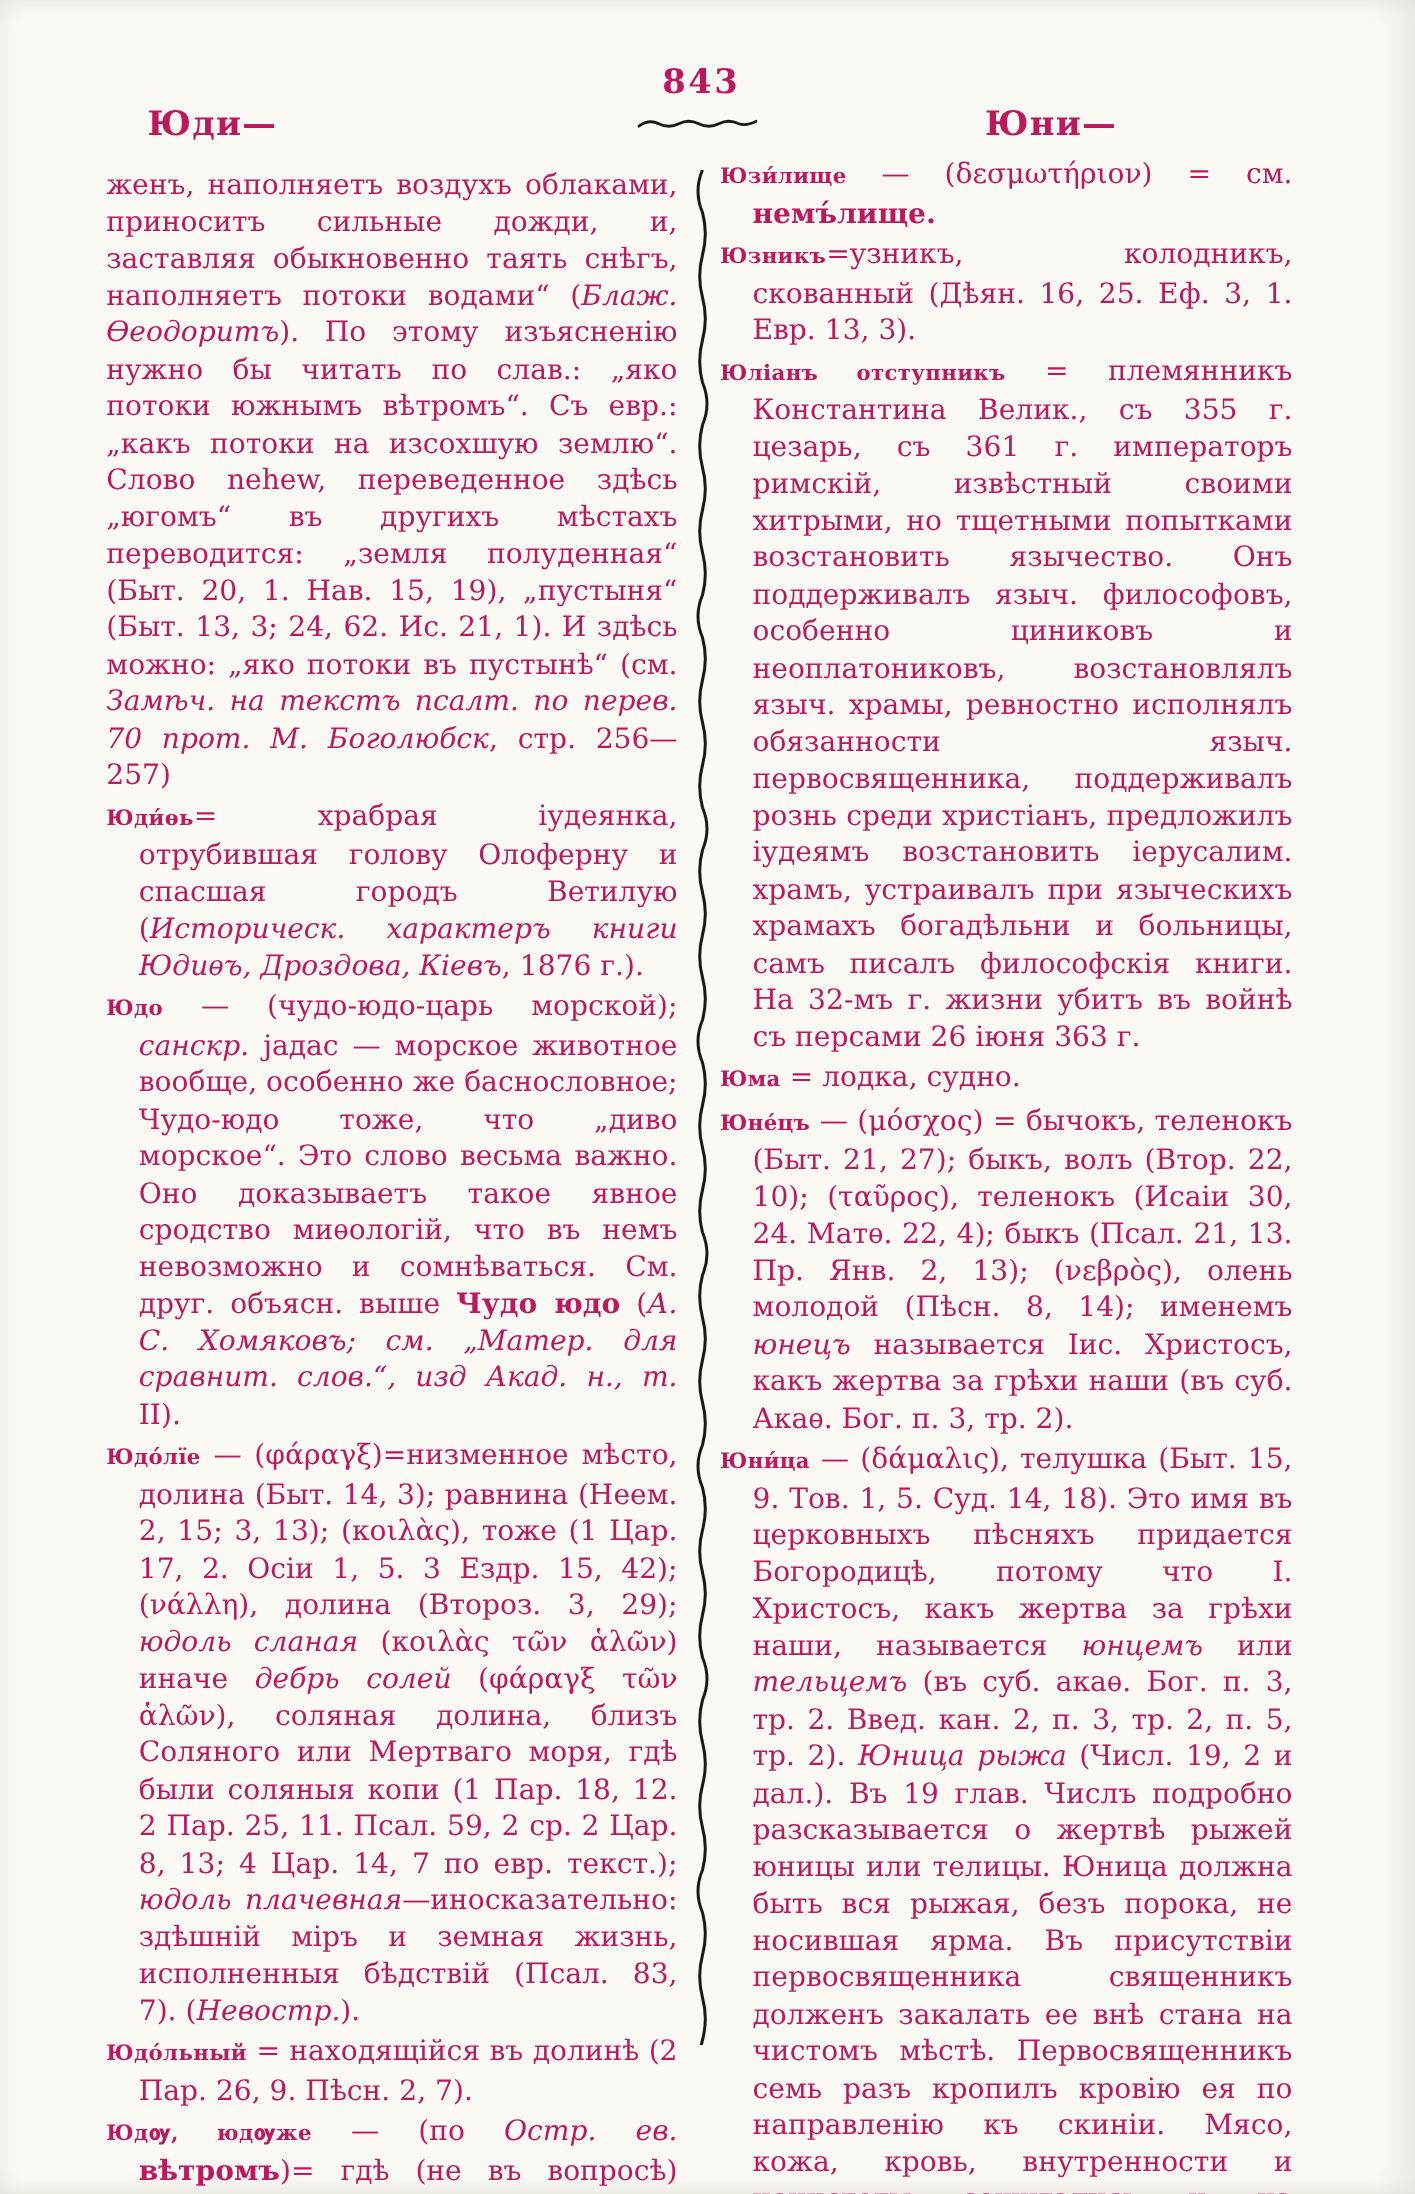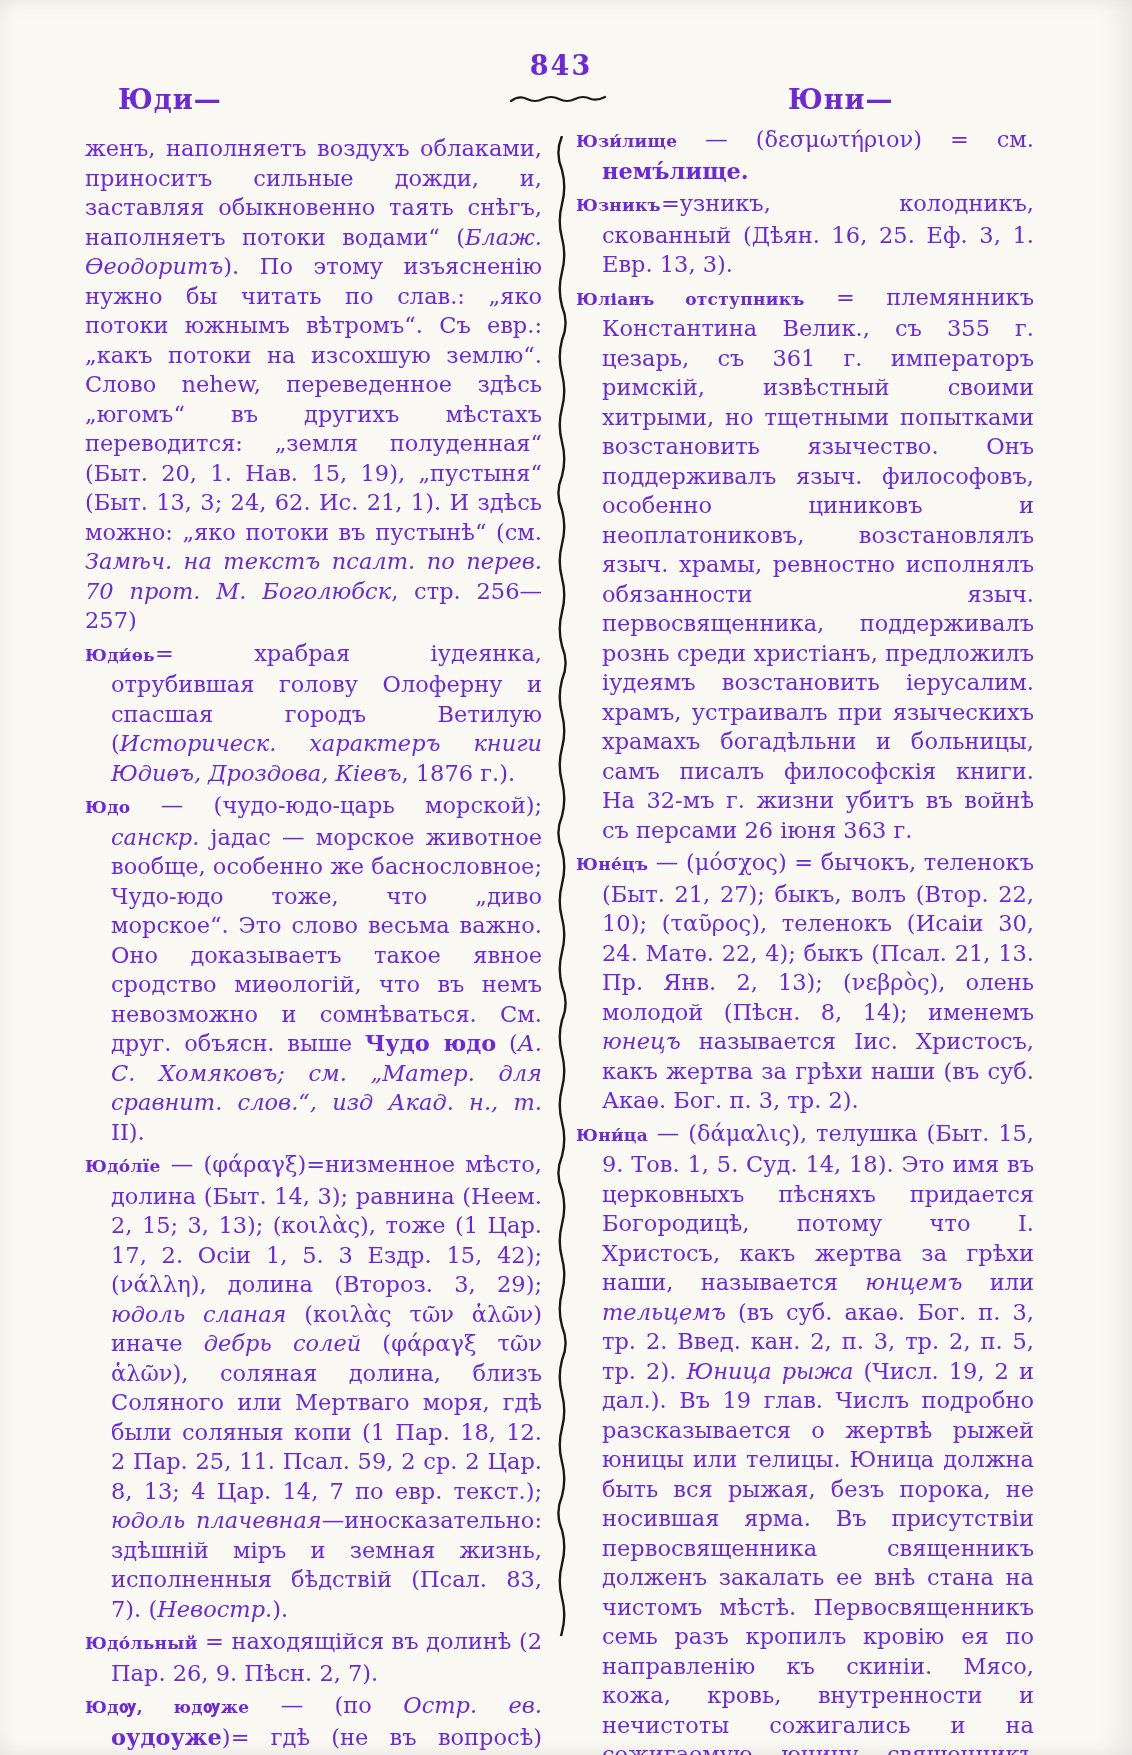--- a/index.html
+++ b/index.html
@@ -5,21 +5,21 @@
   html,body{margin:0;padding:0;}
   body{
     width:1132px;height:1755px;
     background:#e8e6e0;
     font-family:"DejaVu Serif","DejaVu Sans","Liberation Serif",serif;
   }
   .paper{
     position:relative;width:1132px;height:1755px;overflow:hidden;
     background:#faf9f4;
     box-shadow:inset -14px 0 22px rgba(60,55,45,.08), inset 6px 0 14px rgba(60,55,45,.05);
-    color:#6d28d9;
+    color:#be185d;
   }
   .pagenum{
     position:absolute;top:50px;left:496px;width:130px;
     text-align:center;font-size:27px;font-weight:700;letter-spacing:2px;
   }
   .squiggle{position:absolute;top:95px;left:510px;}
   .running-head{position:absolute;top:84px;font-size:27px;font-weight:700;letter-spacing:1px;}
   .rh-left{left:118px;}
   .rh-right{left:788px;}
   .divider{position:absolute;left:554px;top:136px;}
@@ -58,23 +58,24 @@
       <path d="M8 0 q-7.2 17 0 34 q4.5 17 0 34 q-4.5 17 0 34 q4.5 17 0 34 q-4.5 17 0 34 q7.2 17 0 34 q-4.5 17 0 34 q4.5 17 0 34 q-4.5 17 0 34 q4.5 17 0 34 q-7.2 17 0 34 q4.5 17 0 34 q-4.5 17 0 34 q4.5 17 0 34 q-4.5 17 0 34 q7.2 17 0 34 q-4.5 17 0 34 q4.5 17 0 34 q-4.5 17 0 34 q4.5 17 0 34 q-7.2 17 0 34 q4.5 17 0 34 q-4.5 17 0 34 q4.5 17 0 34 q-4.5 17 0 34 q7.2 17 0 34 q-4.5 17 0 34 q4.5 17 0 34 q-4.5 17 0 34 q4.5 17 0 34 q-7.2 17 0 34 q4.5 17 0 34 q-4.5 17 0 34 q4.5 17 0 34 q-4.5 17 0 34 q7.2 17 0 34 q-4.5 17 0 34 q4.5 17 0 34 q-4.5 17 0 34 q4.5 17 0 34 q-7.2 17 0 34 q4.5 17 0 34 q-4.5 17 0 34 q4.5 17 0 34 q-4.5 17 0 34" fill="none" stroke="#1c1914" stroke-width="2.4" stroke-linejoin="round"></path>
     </svg>
   </span>
 
   <div class="col col-left">
       <p class="entry cont"><span class="s-n">женъ, наполняетъ воздухъ облаками, приноситъ сильные дожди, и, заставляя обыкновенно таять снѣгъ, наполняетъ потоки водами“ (</span><span class="s-i">Блаж. Ѳеодоритъ</span><span class="s-n">). По этому изъясненію нужно бы читать по слав.: „яко потоки южнымъ вѣтромъ“. Съ евр.: „какъ потоки на изсохшую землю“. Слово nehew, переведенное здѣсь „югомъ“ въ другихъ мѣстахъ переводится: „земля полуденная“ (Быт. 20, 1. Нав. 15, 19), „пустыня“ (Быт. 13, 3; 24, 62. Ис. 21, 1). И здѣсь можно: „яко потоки въ пустынѣ“ (см. </span><span class="s-i">Замѣч. на текстъ псалт. по перев. 70 прот. М. Боголюбск</span><span class="s-n">, стр. 256—257)</span></p>
       <p class="entry"><span class="hw">Юди́ѳь</span><span class="s-n">= храбрая іудеянка, отрубившая голову Олоферну и спасшая городъ Ветилую (</span><span class="s-i">Историческ. характеръ книги Юдиѳъ, Дроздова, Кіевъ</span><span class="s-n">, 1876 г.).</span></p>
       <p class="entry"><span class="hw">Юдо</span><span class="s-n"> — (чудо-юдо-царь морской); </span><span class="s-i">санскр.</span><span class="s-n"> јадас — морское животное вообще, особенно же баснословное; Чудо-юдо тоже, что „диво морское“. Это слово весьма важно. Оно доказываетъ такое явное сродство миѳологій, что въ немъ невозможно и сомнѣваться. См. друг. объясн. выше </span><span class="s-b">Чудо юдо</span><span class="s-n"> (</span><span class="s-i">А. С. Хомяковъ; см. „Матер. для сравнит. слов.“, изд Акад. н., т.</span><span class="s-n"> II).</span></p>
       <p class="entry"><span class="hw">Юдо́лїе</span><span class="s-n"> — (φάραγξ)=низменное мѣсто, долина (Быт. 14, 3); равнина (Неем. 2, 15; 3, 13); (κοιλὰς), тоже (1 Цар. 17, 2. Осіи 1, 5. 3 Ездр. 15, 42); (νάλλη), долина (Второз. 3, 29); </span><span class="s-i">юдоль сланая</span><span class="s-n"> (κοιλὰς τῶν ἁλῶν) иначе </span><span class="s-i">дебрь солей</span><span class="s-n"> (φάραγξ τῶν ἁλῶν), соляная долина, близъ Соляного или Мертваго моря, гдѣ были соляныя копи (1 Пар. 18, 12. 2 Пар. 25, 11. Псал. 59, 2 ср. 2 Цар. 8, 13; 4 Цар. 14, 7 по евр. текст.); </span><span class="s-i">юдоль плачевная</span><span class="s-n">—иносказательно: здѣшній міръ и земная жизнь, исполненныя бѣдствій (Псал. 83, 7). (</span><span class="s-i">Невостр.</span><span class="s-n">).</span></p>
       <p class="entry"><span class="hw">Юдо́льный</span><span class="s-n"> = находящійся въ долинѣ (2 Пар. 26, 9. Пѣсн. 2, 7).</span></p>
-      <p class="entry"><span class="hw">Юдѹ, юдѹже</span><span class="s-n"> — (по </span><span class="s-i">Остр. ев.</span><span class="s-n"> </span><span class="s-b">оудоуже</span><span class="s-n">)= гдѣ (не въ вопросѣ) (Матѳ. 25, 24)</span></p>
+      <p class="entry"><span class="hw">Юдѹ, юдѹже</span><span class="s-n"> — (по </span><span class="s-i">Остр. ев.</span><span class="s-n"> </span><span class="s-b">вѣтромъ</span><span class="s-n">)= гдѣ (не въ вопросѣ) (Матѳ. 25, 24)</span></p>
     </div>
   <div class="col col-right">
       <p class="entry"><span class="hw">Юзи́лище</span><span class="s-n"> — (δεσμωτήριον) = см. </span><span class="s-b">немъ́лище.</span></p>
       <p class="entry"><span class="hw">Юзникъ</span><span class="s-n">=узникъ, колодникъ, скованный (Дѣян. 16, 25. Еф. 3, 1. Евр. 13, 3).</span></p>
       <p class="entry"><span class="hw">Юліанъ отступникъ</span><span class="s-n"> = племянникъ Константина Велик., съ 355 г. цезарь, съ 361 г. императоръ римскій, извѣстный своими хитрыми, но тщетными попытками возстановить язычество. Онъ поддерживалъ языч. философовъ, особенно циниковъ и неоплатониковъ, возстановлялъ языч. храмы, ревностно исполнялъ обязанности языч. первосвященника, поддерживалъ рознь среди христіанъ, предложилъ іудеямъ возстановить іерусалим. храмъ, устраивалъ при языческихъ храмахъ богадѣльни и больницы, самъ писалъ философскія книги. На 32-мъ г. жизни убитъ въ войнѣ съ персами 26 іюня 363 г.</span></p>
+      <p class="entry"><span class="hw">Юма</span><span class="s-n"> = лодка, судно.</span></p>
       <p class="entry"><span class="hw">Юне́цъ</span><span class="s-n"> — (μόσχος) = бычокъ, теленокъ (Быт. 21, 27); быкъ, волъ (Втор. 22, 10); (ταῦρος), теленокъ (Исаіи 30, 24. Матѳ. 22, 4); быкъ (Псал. 21, 13. Пр. Янв. 2, 13); (νεβρὸς), олень молодой (Пѣсн. 8, 14); именемъ </span><span class="s-i">юнецъ</span><span class="s-n"> называется Іис. Христосъ, какъ жертва за грѣхи наши (въ суб. Акаѳ. Бог. п. 3, тр. 2).</span></p>
       <p class="entry"><span class="hw">Юни́ца</span><span class="s-n"> — (δάμαλις), телушка (Быт. 15, 9. Тов. 1, 5. Суд. 14, 18). Это имя въ церковныхъ пѣсняхъ придается Богородицѣ, потому что І. Христосъ, какъ жертва за грѣхи наши, называется </span><span class="s-i">юнцемъ</span><span class="s-n"> или </span><span class="s-i">тельцемъ</span><span class="s-n"> (въ суб. акаѳ. Бог. п. 3, тр. 2. Введ. кан. 2, п. 3, тр. 2, п. 5, тр. 2). </span><span class="s-i">Юница рыжа</span><span class="s-n"> (Числ. 19, 2 и дал.). Въ 19 глав. Числъ подробно разсказывается о жертвѣ рыжей юницы или телицы. Юница должна быть вся рыжая, безъ порока, не носившая ярма. Въ присутствіи первосвященника священникъ долженъ закалать ее внѣ стана на чистомъ мѣстѣ. Первосвященникъ семь разъ кропилъ кровію ея по направленію къ скиніи. Мясо, кожа, кровь, внутренности и нечистоты сожигались и на сожигаемую юницу священникъ бросалъ</span></p>
     </div>
 
 </div>
 
 </body></html>

